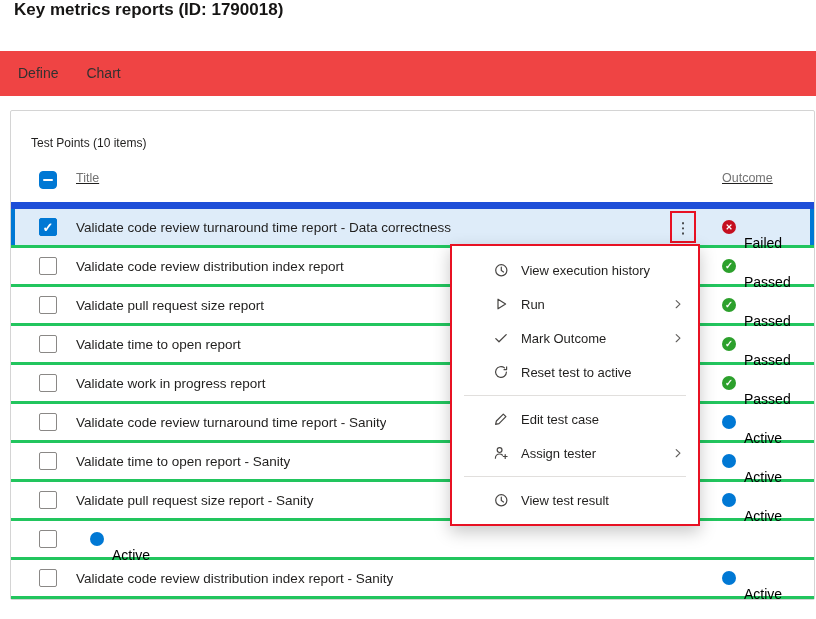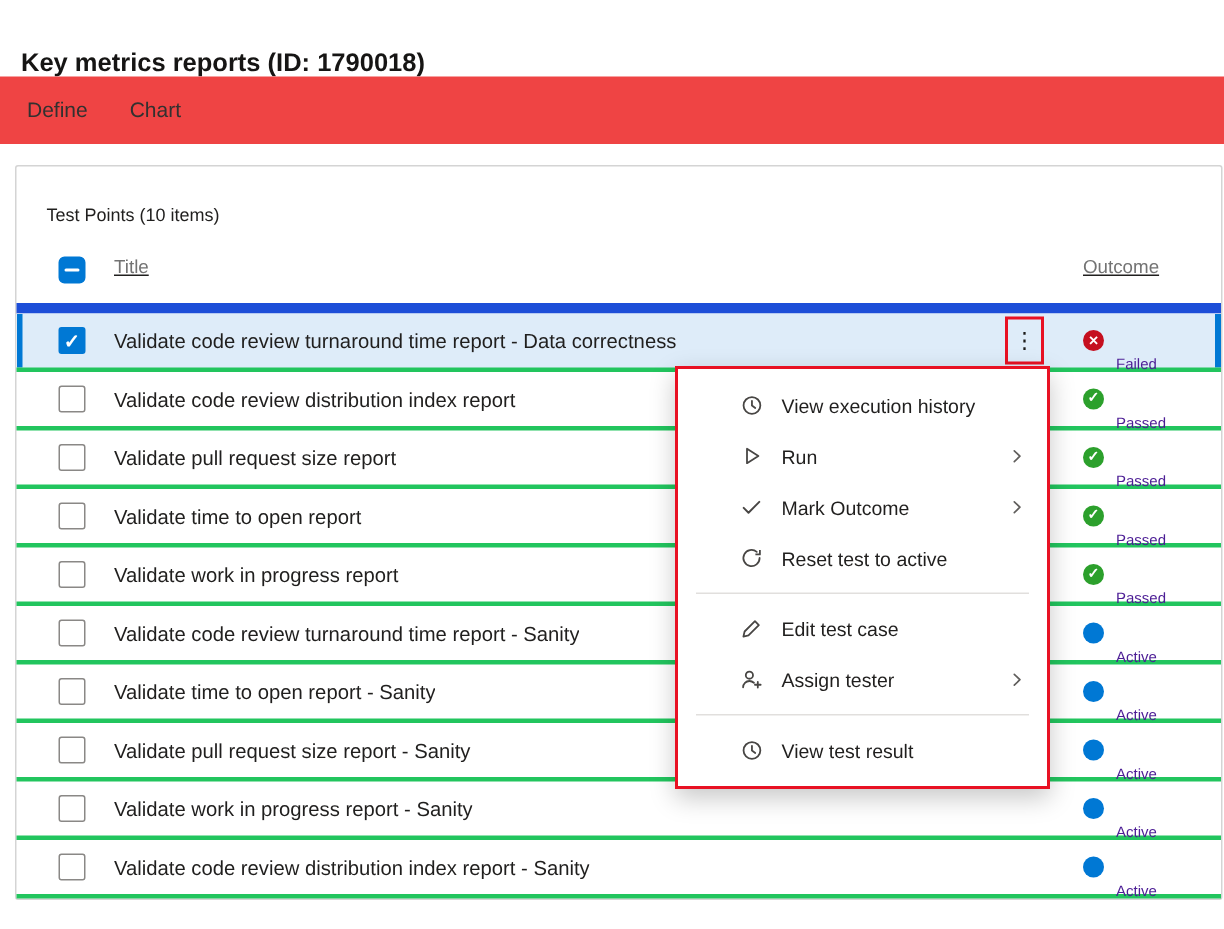--- a/index.html
+++ b/index.html
@@ -1,19 +1,19 @@
 <!DOCTYPE html>
 <html><head>
 <meta charset="utf-8">
 <style>
   * { margin:0; padding:0; box-sizing:border-box; }
   html,body { width:816px; height:619px; background:#fff; font-family:"Liberation Sans", sans-serif; color:#201f1e; position:relative; overflow:hidden; }
 
   
-  .page-title { position:absolute; top:32px; left:14px; font-size:17px; font-weight:700; color:#161514; }
+  .page-title { position:absolute; top:0; left:14px; font-size:17px; font-weight:700; color:#161514; }
 
   
   .tabbar { position:absolute; top:51px; left:0; right:0; height:45px; background:#ef4444; display:flex; align-items:stretch; padding-left:14px; }
   .tab { display:flex; align-items:center; padding:0 4px; margin-right:20px; font-size:14px; color:#323130; cursor:pointer; border-bottom:2px solid transparent; }
   .tab.active { font-weight:700; border-bottom:2px solid #0078d4; color:#201f1e; }
 
   
   .card { position:absolute; top:110px; left:10px; right:1px; border:1px solid #d4d4d4; border-radius:2px; background:#fff; }
   .panel-title { padding:20px 20px 16px; font-size:12px; line-height:24px; color:#201f1e; }
 
@@ -35,21 +35,21 @@
   .checkbox.indeterminate { background:#0078d4; border-color:#0078d4; border-radius:4px; }
   .checkbox.indeterminate::after { content:""; width:10px; height:2px; background:#fff; border-radius:1px; }
 
   
   .outcome-icon { width:14px; height:14px; border-radius:50%; display:flex; align-items:center; justify-content:center; flex:none; }
   .outcome-failed { background:#c50f1f; }
   .outcome-failed::after { content:"✕"; color:#fff; font-size:8.5px; font-weight:700; line-height:1; }
   .outcome-passed { background:#2ca02c; }
   .outcome-passed::after { content:"✓"; color:#fff; font-size:9.5px; font-weight:700; line-height:1; }
   .outcome-active { background:#0078d4; }
-  .outcome-label { font-size:10px; color:#4c1d95;margin-top:32px; }
+  .outcome-label { font-size:14px; color:#000000;margin-top:32px; }
 
   
   .more-button { width:26px; height:32px; border:2px solid #e81123; background:transparent; display:flex; align-items:center; justify-content:center; cursor:pointer; flex:none; }
   .dots { font-size:15px; color:#1b1a19; line-height:1; letter-spacing:0; }
 
   
   .context-menu { position:absolute; top:244px; left:450px; width:250px; background:#fff; border:2px solid #e81123; box-shadow:0 6px 16px rgba(0,0,0,.22); padding:7px 0; z-index:10; }
   .menu-item { display:flex; align-items:center; height:34px; padding:0 14px; gap:12px; font-size:13px; color:#201f1e; cursor:pointer;margin-left:27px; }
   .menu-icon { width:16px; height:16px; display:flex; align-items:center; justify-content:center; flex:none; }
   .menu-label { flex:1; white-space:nowrap; }
@@ -185,24 +185,20 @@
     </div>
     <div class="cell-outcome">
       <span class="outcome-icon outcome-active"></span>
       <span class="outcome-label">Active</span>
     </div>
   </div>
       <div class="row">
     <div class="cell-check">
       <span class="checkbox"></span>
     </div>
-    <div class="cell-title">
-      <span class="row-title">Validate work in progress report - Sanity</span>
-
-    </div>
     <div class="cell-outcome">
       <span class="outcome-icon outcome-active"></span>
       <span class="outcome-label">Active</span>
     </div>
   </div>
       <div class="row">
     <div class="cell-check">
       <span class="checkbox"></span>
     </div>
     <div class="cell-title">

